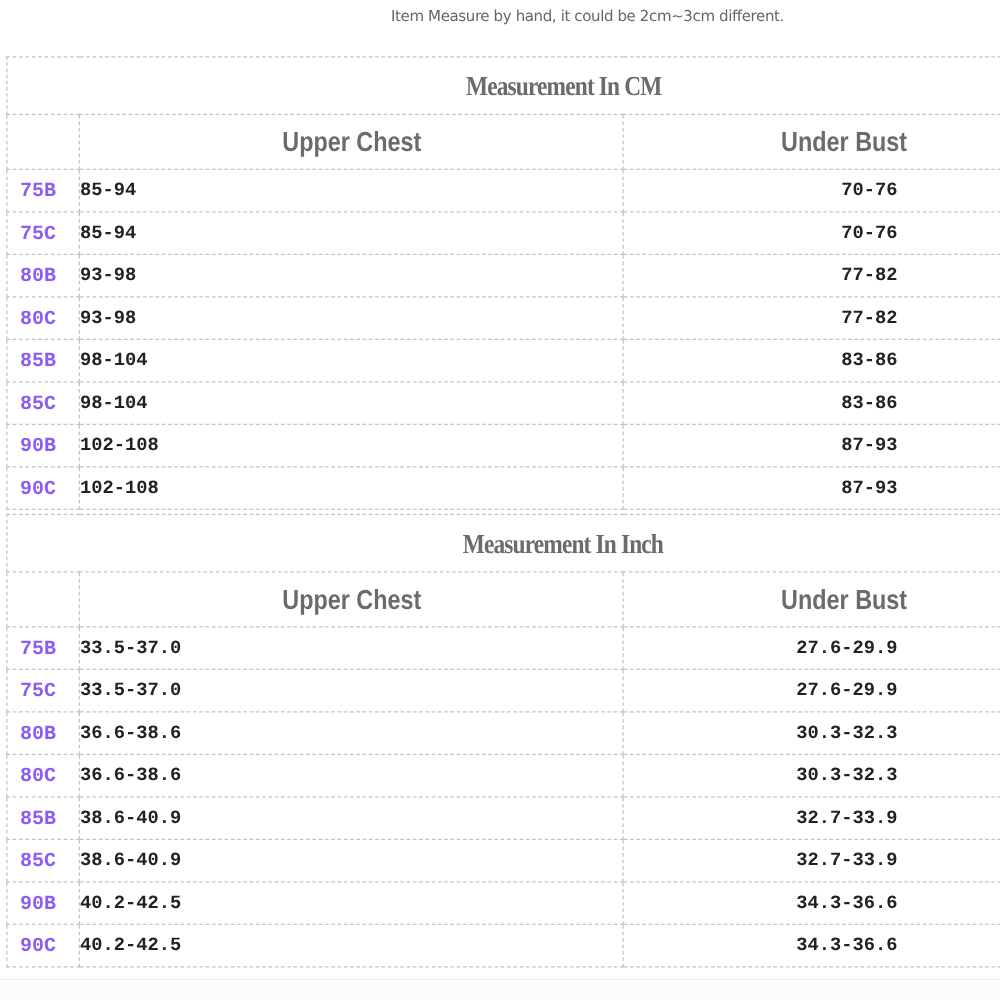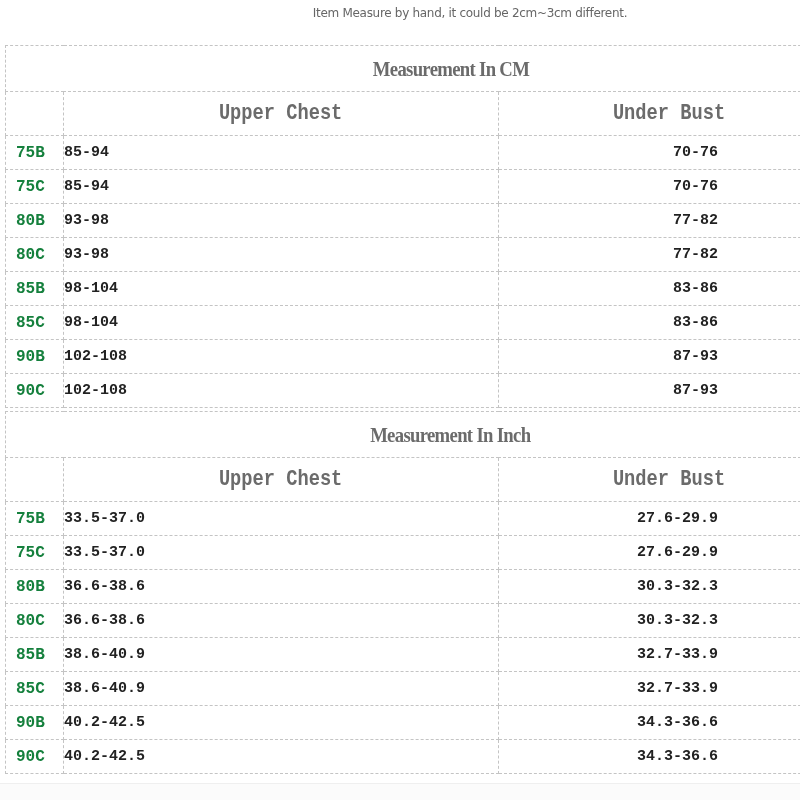--- a/index.html
+++ b/index.html
@@ -5,26 +5,26 @@
   html, body { margin:0; padding:0; background:#ffffff; }
   body { width:800px; height:800px; overflow:hidden; position:relative; font-family:"Liberation Sans", sans-serif; }
   .note { position:absolute; top:6px; left:0; width:940px; text-align:center; font-size:12px; color:#666; font-family:"DejaVu Sans", sans-serif; letter-spacing:-0.3px; }
   .tbl { position:absolute; left:5px; width:830px; border-collapse:collapse; table-layout:fixed; }
   .tbl td { border:1px dashed #c4c4c4; padding:0; }
   .tbl col.c1 { width:58px; }
   .tbl col.c2 { width:435px; }
   .tbl col.c3 { width:337px; }
   .title-row td { height:45px; text-align:center; font-family:"Liberation Serif", serif; font-size:22px; color:#6b6b6b; font-weight:bold; letter-spacing:-0.8px; padding-left:60px; transform-origin:center; }
   .title-row td span { display:inline-block; transform:scaleX(0.85); }
-  .head-row td { height:43px; font-family:Liberation Mono, monospace; font-size:22px; color:#6b6b6b; font-weight:bold; }
+  .head-row td { height:43px; font-family:Liberation Sans, sans-serif; font-size:22px; color:#6b6b6b; font-weight:bold; }
   .head-row td span { display:inline-block; transform:scaleX(0.85); }
   .head-row td.h2 { text-align:center; }
   .head-row td.h3 { text-align:right; padding-right:100px; }
   .data-row td { height:33px; font-family:"Liberation Mono", monospace; font-size:15px; color:#222; font-weight:bold; }
-  .data-row td.size { padding-left:10px; color:#15803d; font-weight:bold; font-size:16px;margin-top:45px; }
+  .data-row td.size { padding-left:10px; color:#8b5cf6; font-weight:bold; font-size:16px;margin-top:45px; }
   .data-row td.v2 { text-align:left; }
   .data-row td.v3 { text-align:right; padding-right:117px; }
   .bottom-strip { position:absolute; left:0; top:783px; width:800px; height:17px; background:#fbfbfb; border-top:1px solid #efefef; }
 </style>
 </head>
 <body>
 
 <div class="note">Item Measure by hand, it could be 2cm~3cm different.</div>
 
 <table class="tbl" style="top:45px;">

